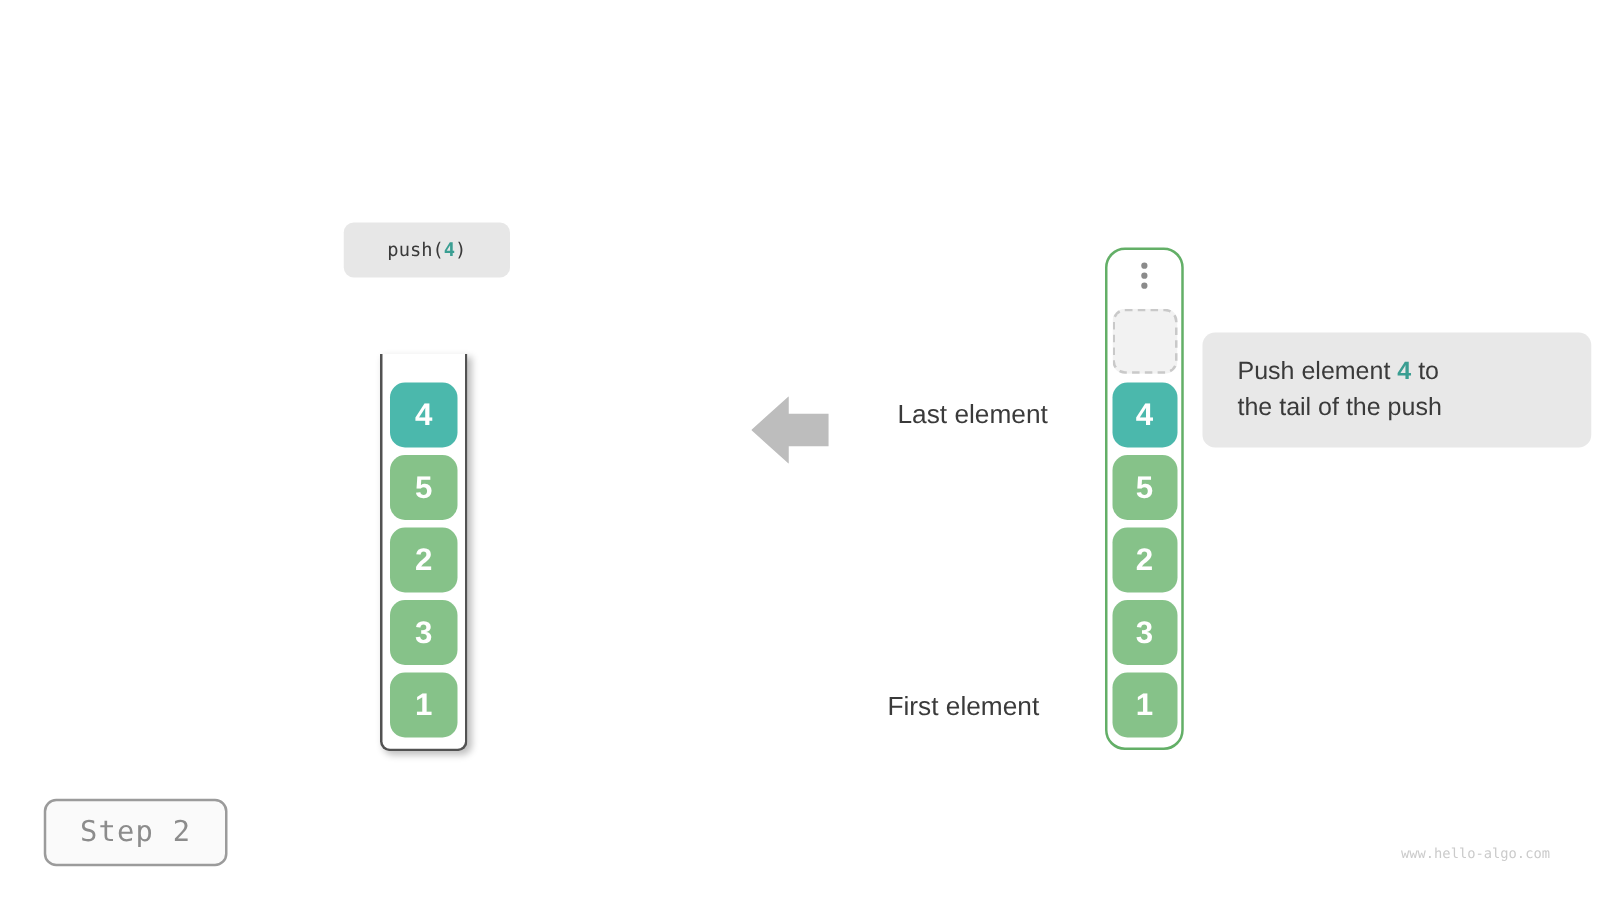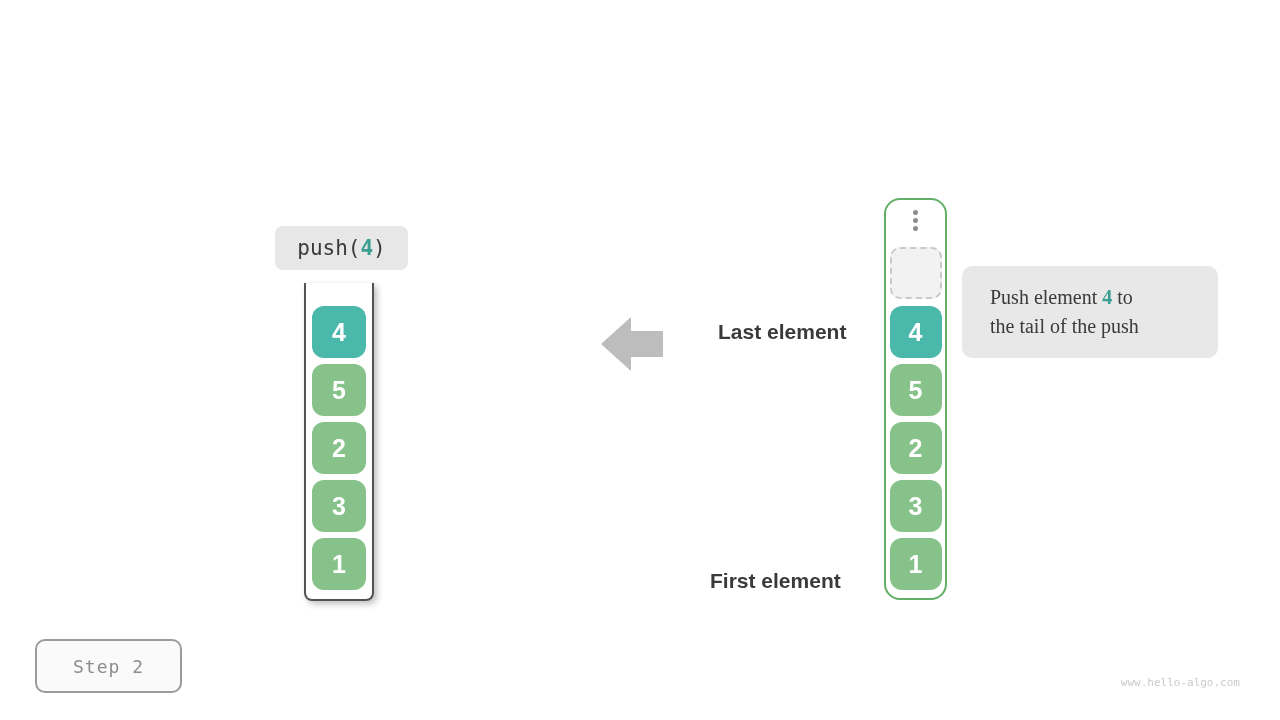--- a/index.html
+++ b/index.html
@@ -14,23 +14,22 @@
 
   
   .push-label {
     position: absolute;
     left: 275px; top: 178px;
     width: 133px; height: 44px;
     background: var(--label-bg, #e7e7e7);
     border-radius: 8px;
     display: flex; align-items: center; justify-content: center;
     font-family: "DejaVu Sans Mono", monospace;
-    font-size: 21px;
+    font-size: 15px;
     color: var(--text-dark, #3a3a3a);
-    margin-top: 48px;
   }
   .accent {
     color: var(--accent-text, #3a9e92);
     font-weight: bold;
   }
 
   
   .stack-box {
     position: absolute;
     left: 304px; top: 283px;
@@ -65,26 +64,26 @@
     border-radius: 10px;
   }
 
   
   .arrow { position: absolute; left: 601px; top: 317px; }
   .arrow polygon { fill: var(--arrow-gray, #bdbdbd); }
 
   
   .mid-label {
     position: absolute;
-    font-size: 21px; font-weight: bold;
+    font-size: 21px; font-weight: normal;
     color: var(--text-dark, #3a3a3a);
     white-space: nowrap;
   }
   .mid-label.last { left: 718px; top: 320px; }
-  .mid-label.first { left: 710px; top: 569px; }
+  .mid-label.first { left: 710px; top: 554px; }
   .caption {
     position: absolute;
     left: 458px; top: 428px;
     font-size: 21px;
     color: var(--text-gray, #8f8f8f);
     white-space: nowrap;
   }
 
   
   .array-box {
@@ -111,42 +110,41 @@
     background: var(--dots-gray, #8b8b8b);
   }
   .array-box .cell { width: 52px; }
   .array-box .cell.dashed { margin-bottom: 7px; }
   .array-box .cell.num { margin-bottom: 6px; }
 
   
   .tooltip {
     position: absolute;
     left: 962px; top: 266px;
-    width: 256px; height: 92px;
+    width: 311px; height: 92px;
     box-sizing: border-box;
     background: var(--tooltip-bg, #e8e8e8);
     border-radius: 10px;
     padding: 17px 0 0 28px;
     font-size: 20px; line-height: 29px;
     color: var(--text-dark, #3a3a3a);
-    font-family: Liberation Serif, serif;
   }
 
   
   .step-box {
     position: absolute;
     left: 35px; top: 639px;
     width: 147px; height: 54px;
     box-sizing: border-box;
     background: var(--step-bg, #fafafa);
     border: 2px solid var(--step-border, #9b9b9b);
     border-radius: 10px;
     display: flex; align-items: center; justify-content: center;
     font-family: "DejaVu Sans Mono", monospace;
-    font-size: 18px; letter-spacing: 1px;
+    font-size: 23px; letter-spacing: 1px;
     color: var(--step-text, #8c8c8c);
   }
   .watermark {
     position: absolute;
     right: 40px; top: 676px;
     font-family: "DejaVu Sans Mono", monospace;
     font-size: 11px;
     color: var(--watermark-gray, #cbcbcb);
   }
 </style>

